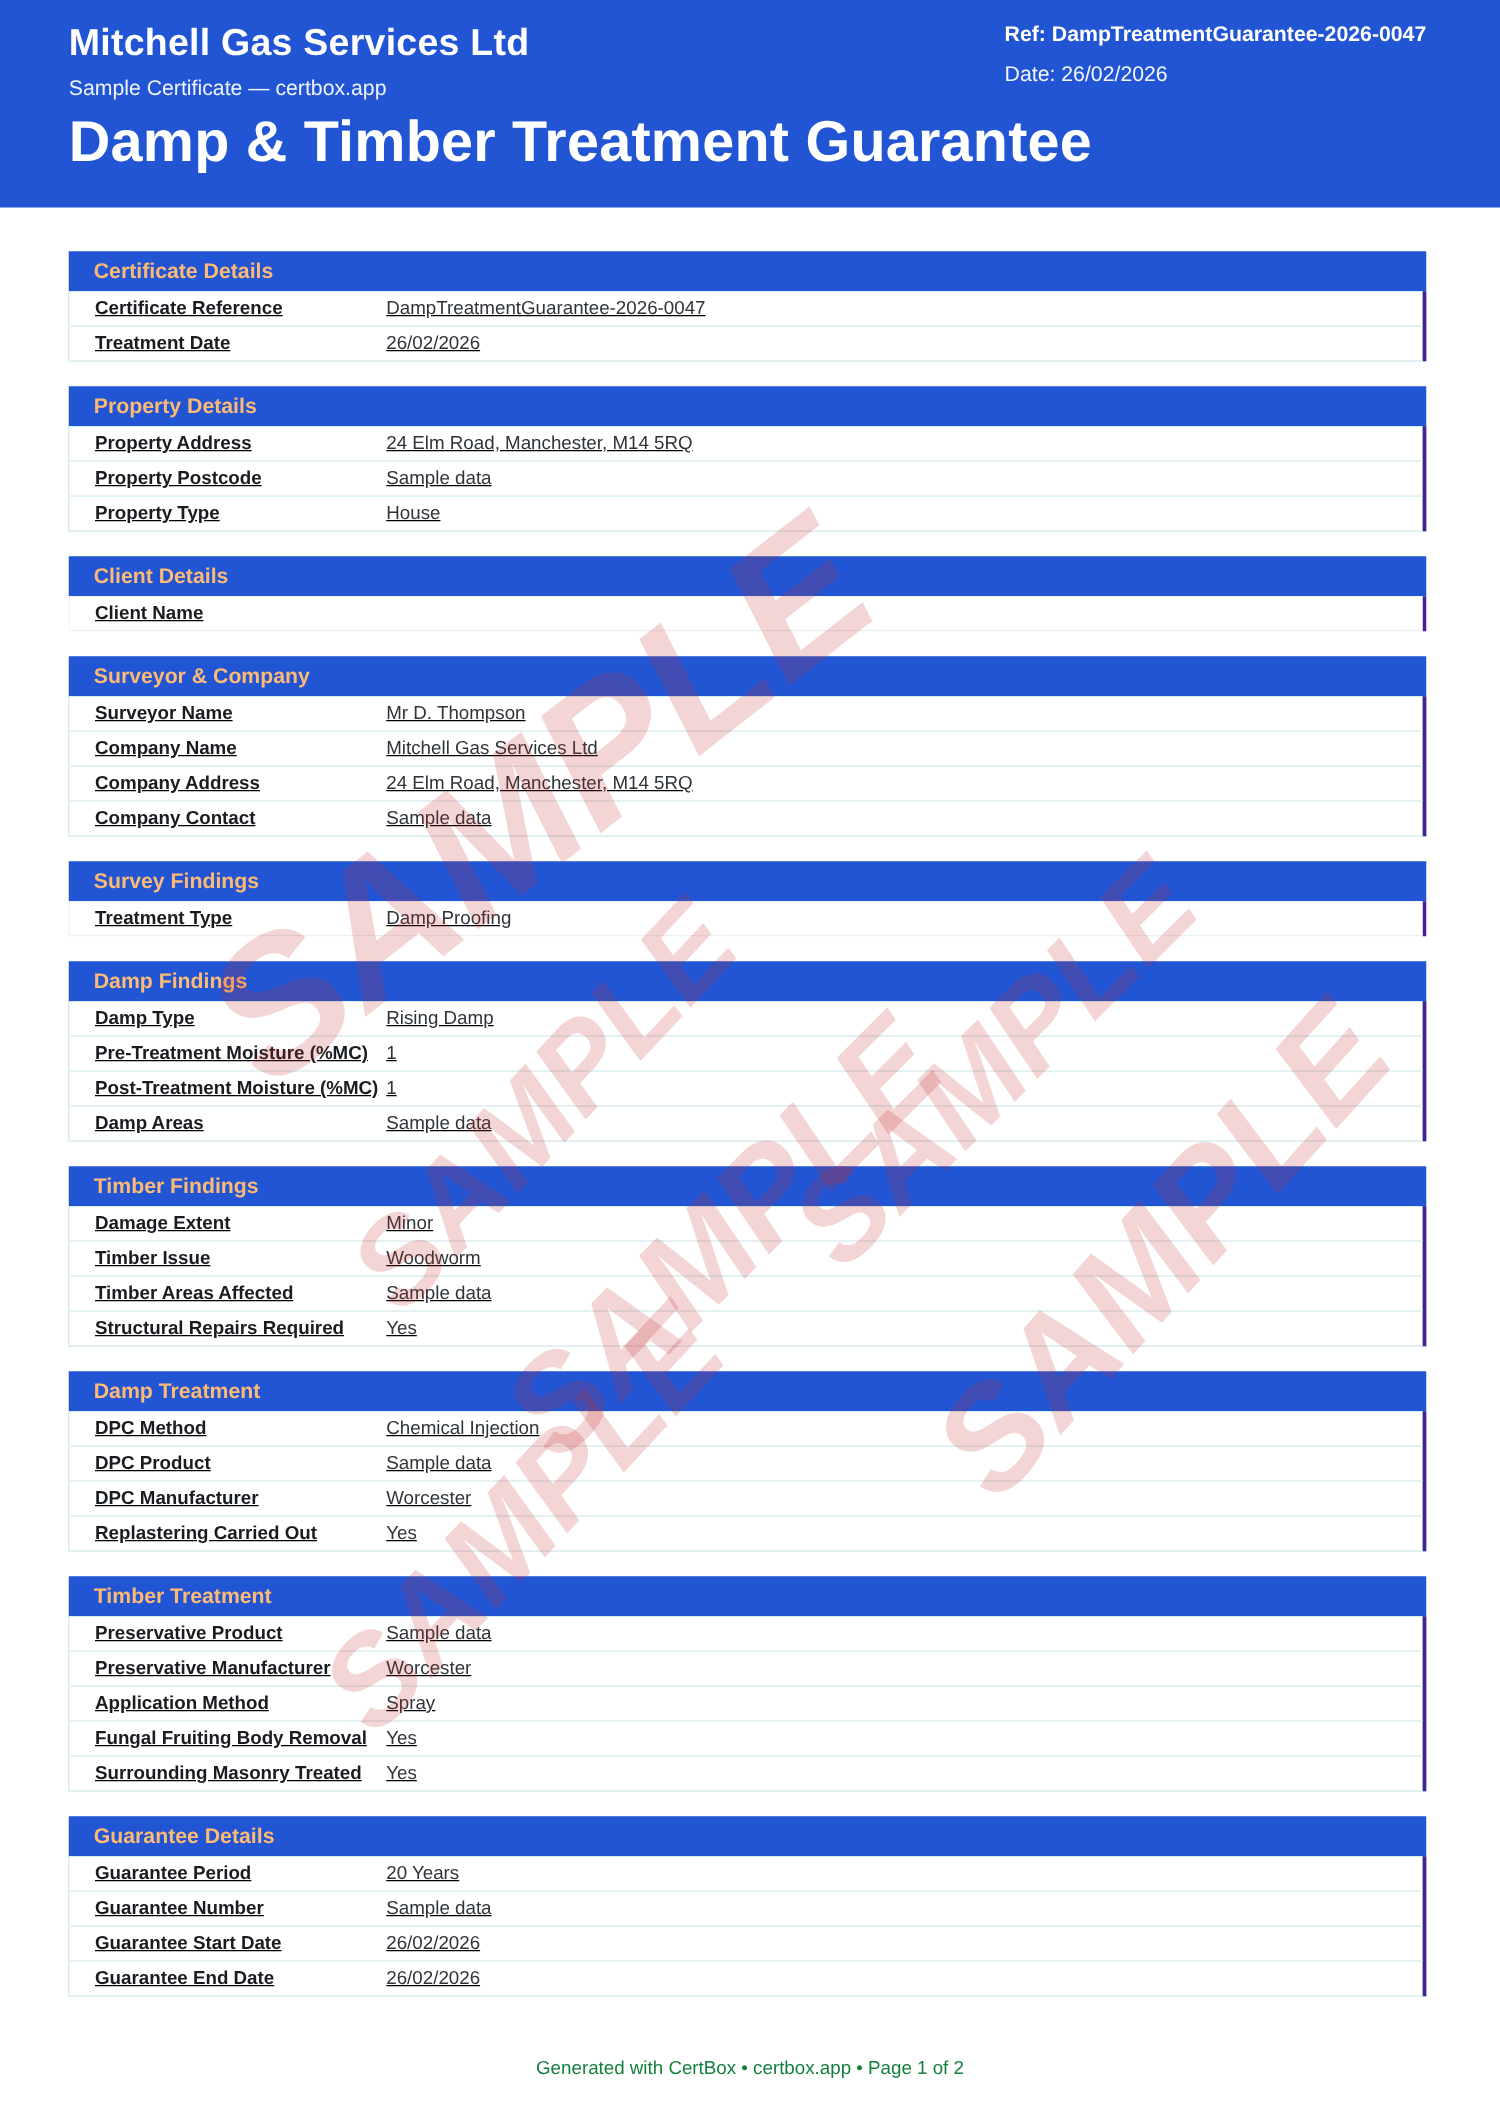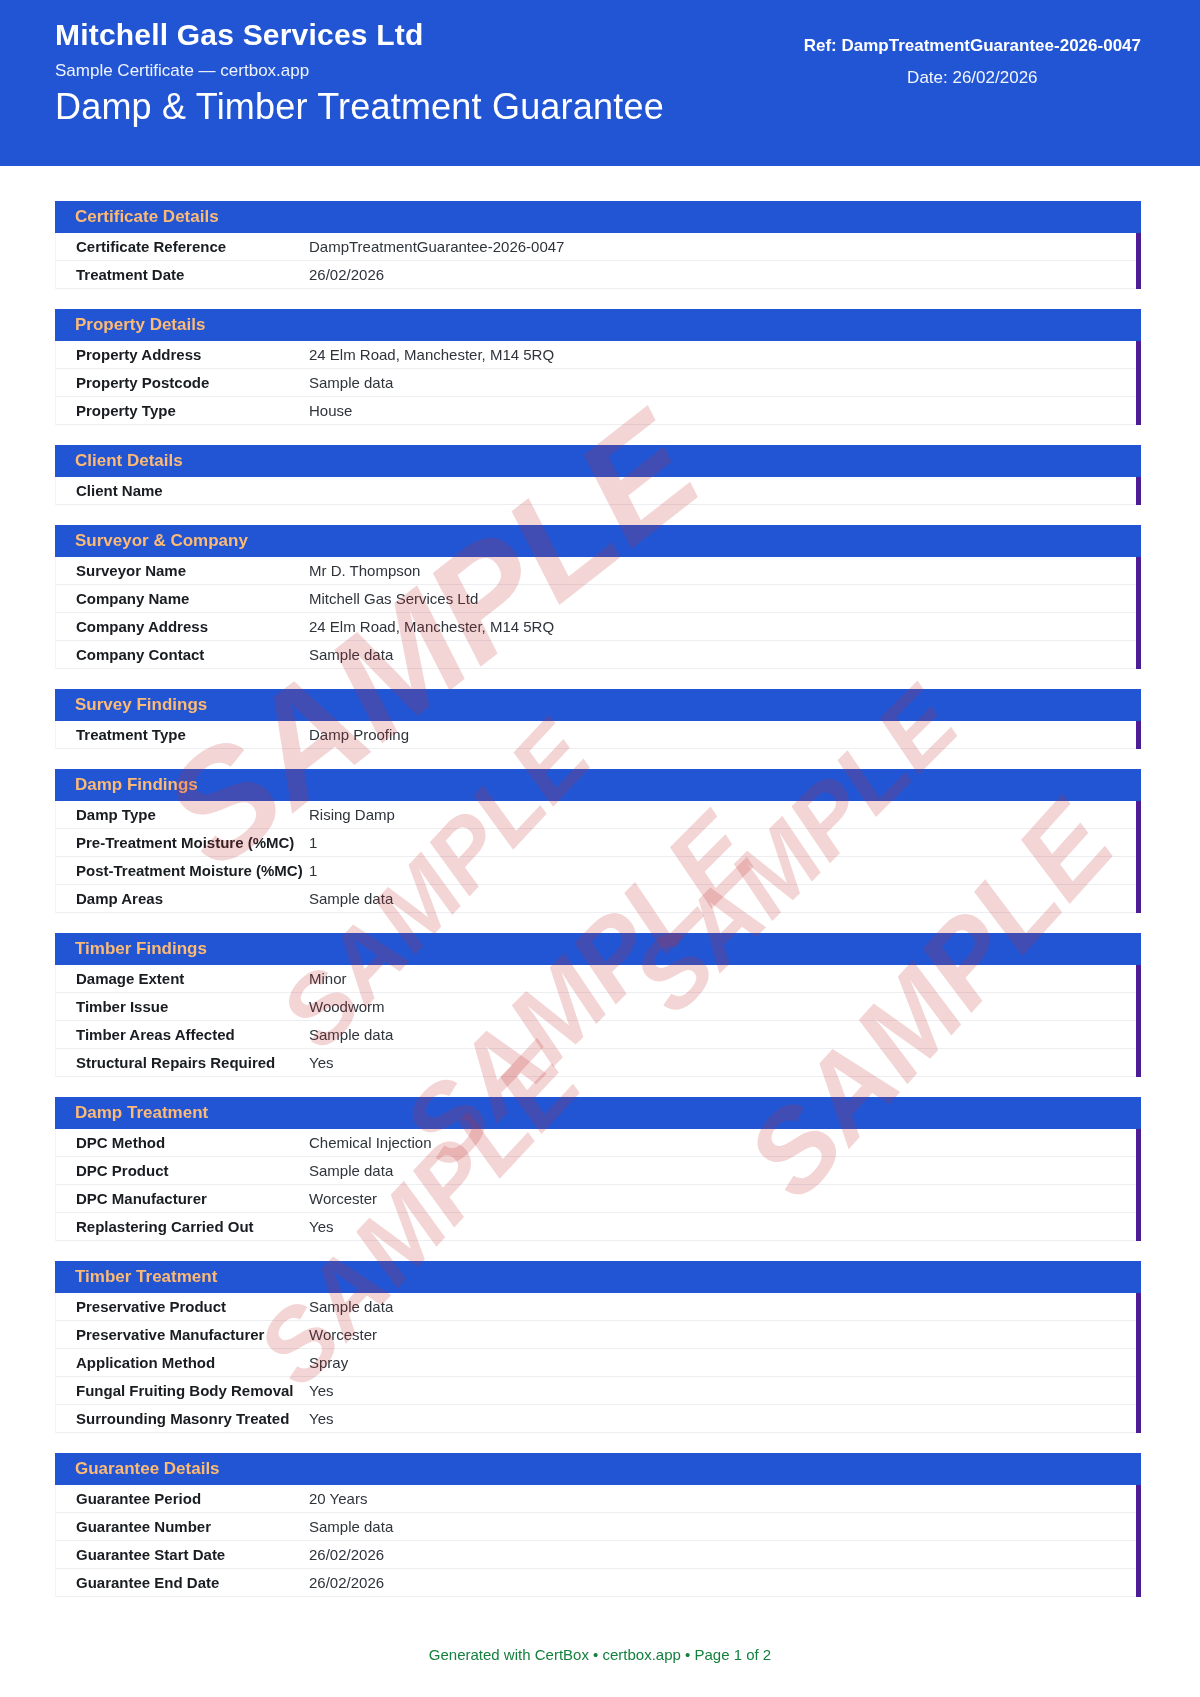--- a/index.html
+++ b/index.html
@@ -13,32 +13,32 @@
     background:#ffffff;
     font-family:"Liberation Sans","DejaVu Sans",sans-serif;
   }
   
   .banner{
     height:166px;background:var(--accent);
     padding:18px 59px 0 55px;position:relative;color:#fff;
   }
   .company{font-size:30px;font-weight:bold;letter-spacing:.2px;}
   .subtitle{font-size:17px;color:rgba(255,255,255,.93);margin-top:9px;}
-  .doc-title{font-size:36px;font-weight:normal;margin-top:5px;letter-spacing:.2px;}
-  .banner-right{position:absolute;top:36px;right:59px;text-align:center;}
+  .doc-title{font-size:46px;font-weight:bold;margin-top:5px;letter-spacing:.2px;}
+  .banner-right{position:absolute;top:18px;right:59px;text-align:left;}
   .banner-right .ref{font-size:17px;font-weight:bold;}
   .banner-right .date{font-size:17px;margin-top:12px;color:rgba(255,255,255,.95);}
   
   .content{margin:35px 59px 0 55px;}
   .section{margin-bottom:20px;}
   .section-header{
     height:32px;line-height:32px;background:var(--accent);
     color:#fdba74;font-size:17px;font-weight:bold;padding:0 20px;
   }
-  .section-body{border-left:1px solid #f1f3f6;border-right:5px solid #4c1d95;background:#14b8a6;}
+  .section-body{border-left:1px solid #f1f3f6;border-right:3px solid #4c1d95;background:#14b8a6;text-decoration:underline;}
   .row{display:flex;align-items:center;height:28px;border-bottom:1px solid #eceef2;background:#fff;}
   .lbl{flex:0 0 253px;padding-left:20px;font-weight:bold;font-size:15px;color:#191c20;}
   .val{flex:1;font-size:15px;color:#2f343b;}
   
   .page-footer{
     position:absolute;left:0;right:0;top:1646px;text-align:center;
     font-size:15px;color:#15803d;
   }
   
   .watermark-layer{position:absolute;inset:0;pointer-events:none;overflow:hidden;}

